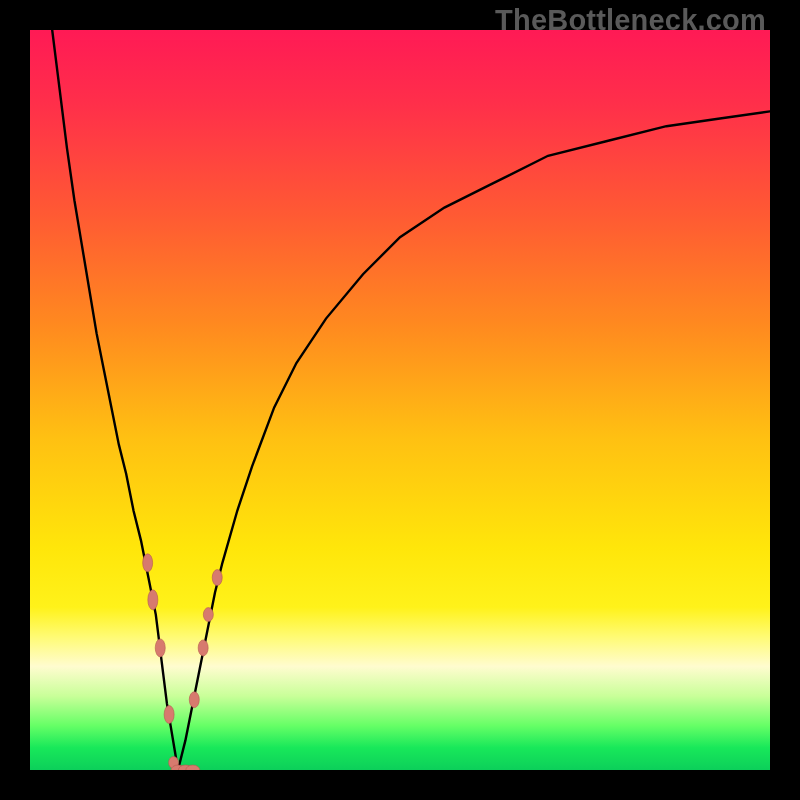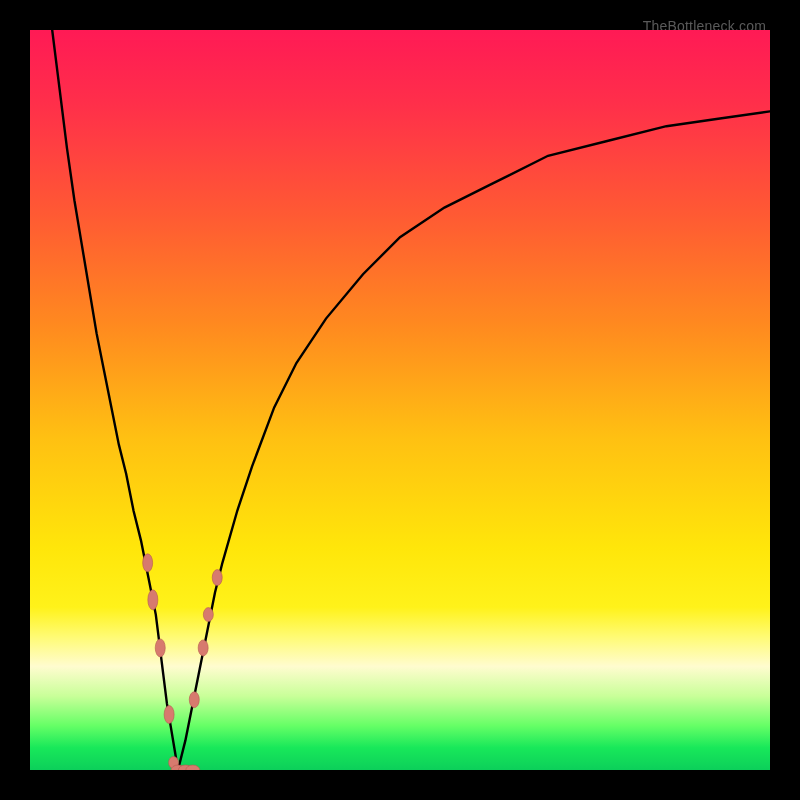--- a/index.html
+++ b/index.html
@@ -25,26 +25,26 @@
     width: 740px;
     height: 740px;
     overflow: hidden;
   }
   .gradient {
     position: absolute;
     inset: 0;
   }
   .watermark {
     position: absolute;
-    top: 18px;
+    top: 4px;
     right: 34px;
     color: #5a5a5a;
-    font-size: 14px;
+    font-size: 29px;
     letter-spacing: 0.2px;
-    font-weight: 400;
+    font-weight: 700;
   }
   svg.curve-layer {
     position: absolute;
     inset: 0;
   }
 </style>
 </head>
 <body>
 
 <div class="frame">

